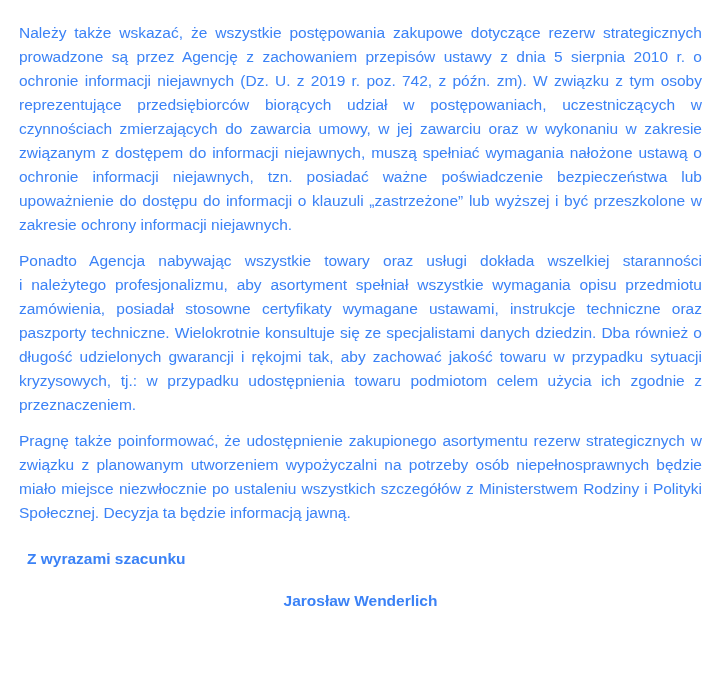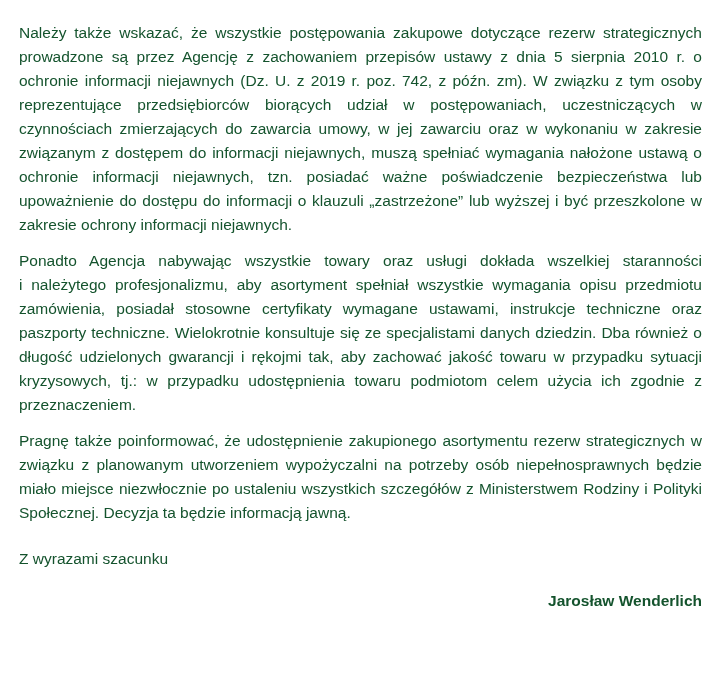--- a/index.html
+++ b/index.html
@@ -12,39 +12,40 @@
       overflow: hidden;
     }
     .page {
       width: 716px;
       height: 696px;
       padding: 21px 14px 0 19px;
       background: #ffffff;
       font-family: "Liberation Sans", "DejaVu Sans", sans-serif;
       font-size: 15.5px;
       line-height: 24px;
-      color: #14532d;
+      color: #3b82f6;
       -webkit-font-smoothing: antialiased;
     }
     .para {
       margin: 0 0 12px 0;
       text-align: justify;
       text-justify: inter-word;
     }
     .closing {
-      margin: 22px 0 0 0;
+      margin: 22px 0 0 8px;
       text-align: left;
+      font-weight: bold;
     }
     .signature {
       margin-top: 18px;
     }
     .sig-name {
       margin: 0;
       font-weight: bold;
-      text-align: right;
+      text-align: center;
     }
   </style>
 </head>
 <body>
 
 <div class="page">
   <p class="para">Należy także wskazać, że wszystkie postępowania zakupowe dotyczące rezerw strategicznych prowadzone są przez Agencję z zachowaniem przepisów ustawy z dnia 5&nbsp;sierpnia 2010&nbsp;r. o ochronie informacji niejawnych (Dz. U. z 2019 r. poz. 742, z późn. zm). W związku z tym osoby reprezentujące przedsiębiorców biorących udział w&nbsp;postępowaniach, uczestniczących w czynnościach zmierzających do zawarcia umowy, w jej zawarciu oraz w wykonaniu w zakresie związanym z dostępem do informacji niejawnych, muszą spełniać wymagania nałożone ustawą o ochronie informacji niejawnych, tzn. posiadać ważne poświadczenie bezpieczeństwa lub upoważnienie do dostępu do informacji o klauzuli „zastrzeżone” lub wyższej i być przeszkolone w zakresie ochrony informacji niejawnych.</p>
 
 
   <p class="para">Ponadto Agencja nabywając wszystkie towary oraz usługi dokłada wszelkiej staranności i&nbsp;należytego profesjonalizmu, aby asortyment spełniał wszystkie wymagania opisu przedmiotu zamówienia, posiadał stosowne certyfikaty wymagane ustawami, instrukcje techniczne oraz paszporty techniczne. Wielokrotnie konsultuje się ze specjalistami danych dziedzin. Dba również o długość udzielonych gwarancji i rękojmi tak, aby zachować jakość towaru w przypadku sytuacji kryzysowych, tj.: w przypadku udostępnienia towaru podmiotom celem użycia ich zgodnie z przeznaczeniem.</p>

